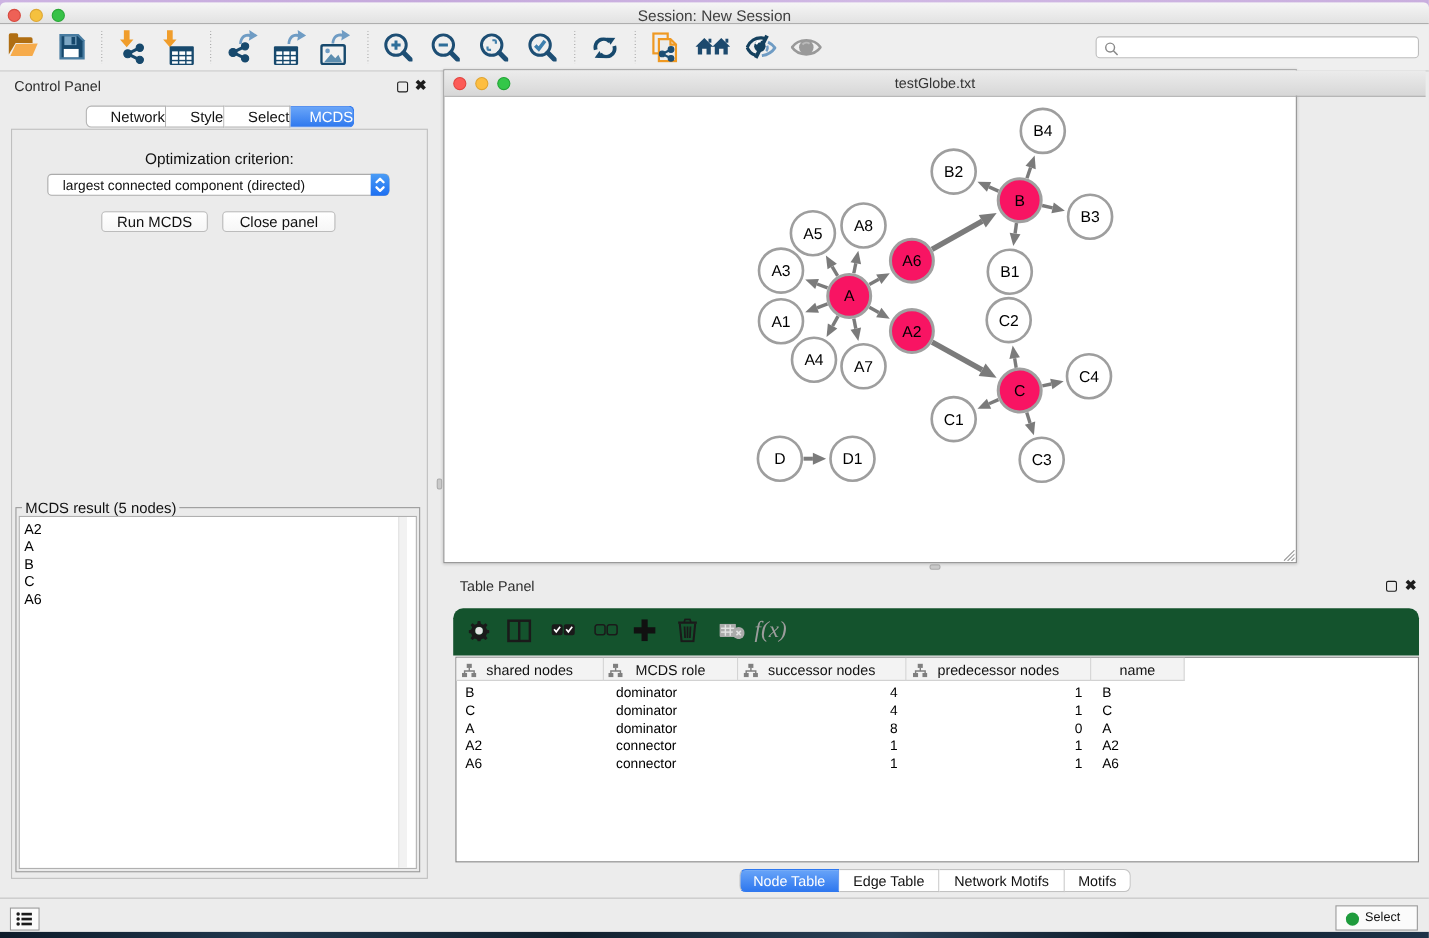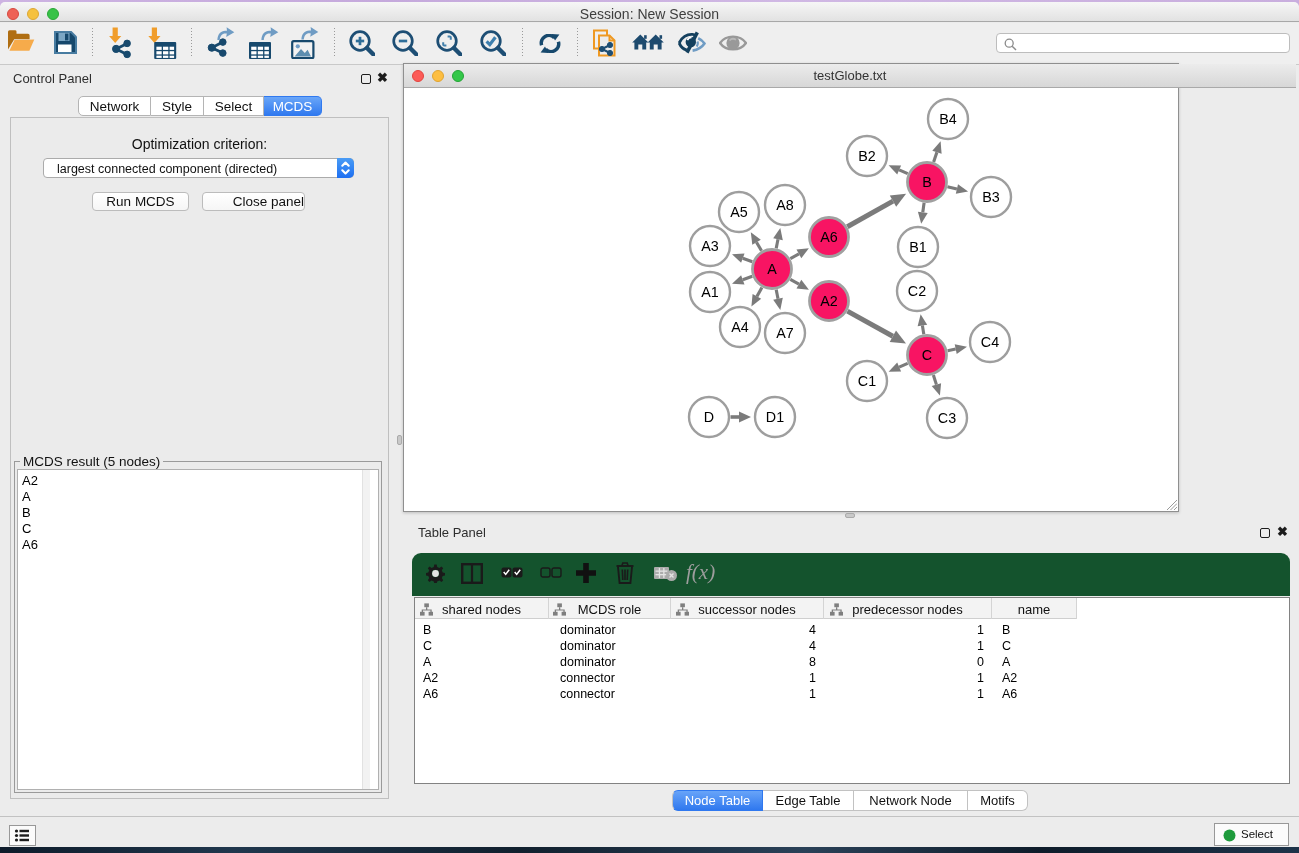--- a/index.html
+++ b/index.html
@@ -12,21 +12,21 @@
 .tl { width:12px; height:12px; border-radius:50%; top:5.5px; }
 .title-text { top:4px; left:0; width:1299px; text-align:center; font-size:14px; color:#3e3e3e; }
 .toolbar { left:0; top:23px; width:1299px; height:42px; background:#efefef; border-bottom:1px solid #c9c9c9; }
 .tsep { top:28px; width:1px; height:30px; background-image:linear-gradient(#9a9a9a 33%, rgba(0,0,0,0) 0%); background-size:1px 3px; }
 .searchbox { left:996px; top:33px; width:294px; height:20px; background:#fff; border:1px solid #bdbdbd; border-radius:4px; }
 
 .cp-title { left:13px; top:71px; font-size:13px; color:#2e2e2e; }
 .pbtn-max { width:10px; height:10px; border:1.6px solid #1c1c1c; border-radius:2px; }
 .pbtn-x { font-size:13px; font-weight:bold; color:#1c1c1c; }
 .seg { position:absolute; display:flex; }
-.seg .s { height:20px; background:#fff; border-top:1px solid #b4b4b4; border-bottom:1px solid #b4b4b4; border-right:1px solid #b4b4b4; font-size:13.5px; color:#111; text-align:center; line-height:19px; }
+.seg .s { height:20px; background:#fff; border-top:1px solid #b4b4b4; border-bottom:1px solid #b4b4b4; border-right:1px solid #b4b4b4; font-size:13.5px; color:#111; text-align:right; line-height:19px; }
 .seg .s:first-child { border-left:1px solid #b4b4b4; border-radius:5px 0 0 5px; }
 .seg .s:last-child { border-radius:0 5px 5px 0; }
 .seg .sel { background:linear-gradient(#6aa6f8,#3079ef); color:#fff; border-color:#3079ef; }
 .cp-box { left:10px; top:117px; width:379px; height:682px; background:#ebebeb; border:1px solid #bfbfbf; }
 .opt-label { left:10px; top:136px; width:379px; text-align:center; font-size:14px; color:#111; }
 .dropdown { left:43px; top:158px; width:311px; height:20px; background:#fff; border:1px solid #ababab; border-radius:4px; }
 .dd-text { position:absolute; left:13px; top:3px; font-size:12.5px; color:#111; }
 .dd-step { position:absolute; right:-1px; top:-1px; width:17px; height:20px; background:linear-gradient(#4a9cf5,#1d6ff2); border-radius:0 5px 5px 0; }
 .btn { position:absolute; height:19px; background:linear-gradient(#ffffff,#f6f6f6); border:1px solid #bcbcbc; border-radius:4px; font-size:13.5px; color:#111; text-align:center; line-height:17px; }
 .fieldset { left:14px; top:461px; width:368px; height:332px; border:1px solid #9a9a9a; }
@@ -213,21 +213,21 @@
 <div class="abs dropdown">
  <div class="dd-text">largest connected component (directed)</div>
  <div class="dd-step"><svg width="17" height="20" viewBox="0 0 17 20">
         <g fill="none" stroke="#fff" stroke-width="2.1" stroke-linecap="round" stroke-linejoin="round">
           <path d="M5.3 7.7 L8.5 4.5 L11.7 7.7"></path>
           <path d="M5.3 12.3 L8.5 15.5 L11.7 12.3"></path>
         </g>
       </svg></div>
 </div>
 <div class="abs btn" style="left:92px; top:192px; width:97px;">Run MCDS</div>
-<div class="abs btn" style="left:202px; top:192px; width:103px;text-align:right;">Close panel</div>
+<div class="abs btn" style="left:202px; top:192px; width:103px;">Close panel</div>
 <div class="abs fieldset"></div>
 <div class="abs fieldset-label">MCDS result (5 nodes)</div>
 <div class="abs mcds-list">A2<br>A<br>B<br>C<br>A6</div>
 <div class="abs mcds-scroll"></div>
 
 <div class="abs wall-bot"></div>
 <div class="abs statusbar">
  <div class="abs st-btn"><svg width="25" height="19" viewBox="0 0 25 19">
         <g fill="#1c1c1c">
           <circle cx="6.5" cy="5" r="1.6"></circle>
@@ -418,21 +418,21 @@
   <div class="thcell" style="left:0; width:134px;">shared nodes</div>
   <div class="thcell" style="left:134px; width:122px;">MCDS role</div>
   <div class="thcell" style="left:256px; width:153px;">successor nodes</div>
   <div class="thcell" style="left:409px; width:168px;">predecessor nodes</div>
   <div class="thcell" style="left:577px; width:85px;">name</div>
  </div>
 </div>
 <div class="ttabs">
  <div class="t sel" style="width:91px;">Node Table</div>
  <div class="t" style="width:91px;">Edge Table</div>
- <div class="t" style="width:114px;">Network Node</div>
+ <div class="t" style="width:114px;">Network Motifs</div>
  <div class="t" style="width:60px;">Motifs</div>
 </div>
 <div class="abs trow" style="left:423px; top:622px;">B</div>
 <div class="abs trow" style="left:560px; top:622px;">dominator</div>
 <div class="abs trow" style="left:700px; top:622px; width:116px; text-align:right;">4</div>
 <div class="abs trow" style="left:860px; top:622px; width:124px; text-align:right;">1</div>
 <div class="abs trow" style="left:1002px; top:622px;">B</div>
 <div class="abs trow" style="left:423px; top:638px;">C</div>
 <div class="abs trow" style="left:560px; top:638px;">dominator</div>
 <div class="abs trow" style="left:700px; top:638px; width:116px; text-align:right;">4</div>

